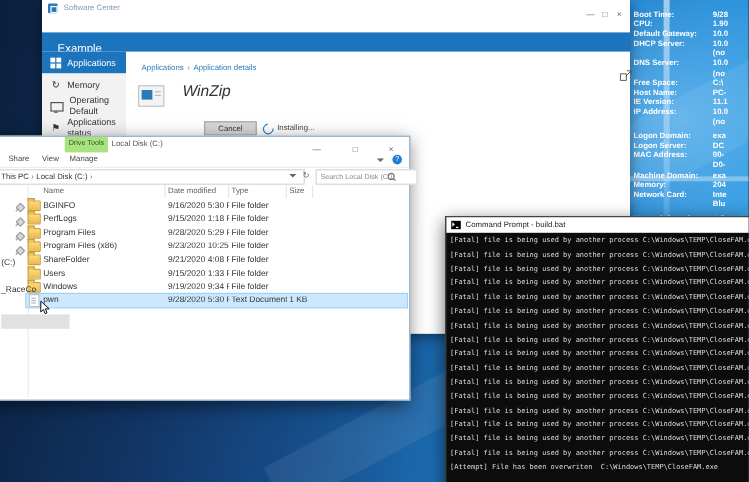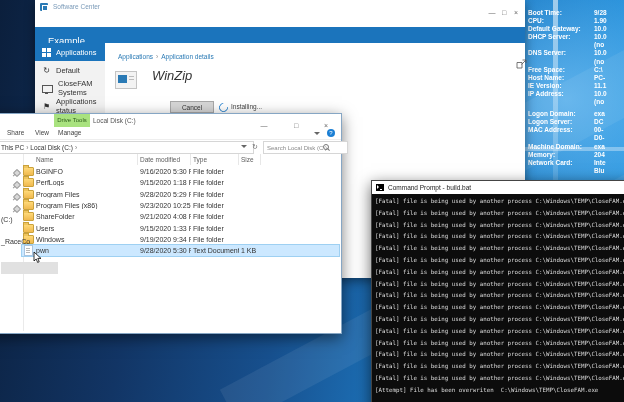--- a/index.html
+++ b/index.html
@@ -141,25 +141,25 @@
       <span class="abs" id="sc-header-title">Example</span>
     </div>
     <div class="abs" id="sc-body">
       <div class="abs" id="sc-sidebar">
           <div class="sc-item active">
             <span class="sc-icon grid-icon"></span>
             <span>Applications</span>
           </div>
           <div class="sc-item">
             <span class="sc-icon refresh-icon glyph-icon">↻</span>
-            <span>Default</span>
+            <span>Memory</span>
           </div>
           <div class="sc-item">
             <span class="sc-icon monitor-icon"></span>
-            <span>CloseFAM Systems</span>
+            <span>Operating Default</span>
           </div>
           <div class="sc-item">
             <span class="sc-icon flag-icon glyph-icon">⚑</span>
             <span>Applications status</span>
           </div>
         </div>
       <div class="abs" id="sc-content">
         <div class="abs" id="sc-breadcrumb"><span>Applications</span><span class="sep">›</span><span>Application details</span></div>
         <span class="abs" id="winzip-icon"></span>
         <div class="abs" id="sc-appname">WinZip</div>

